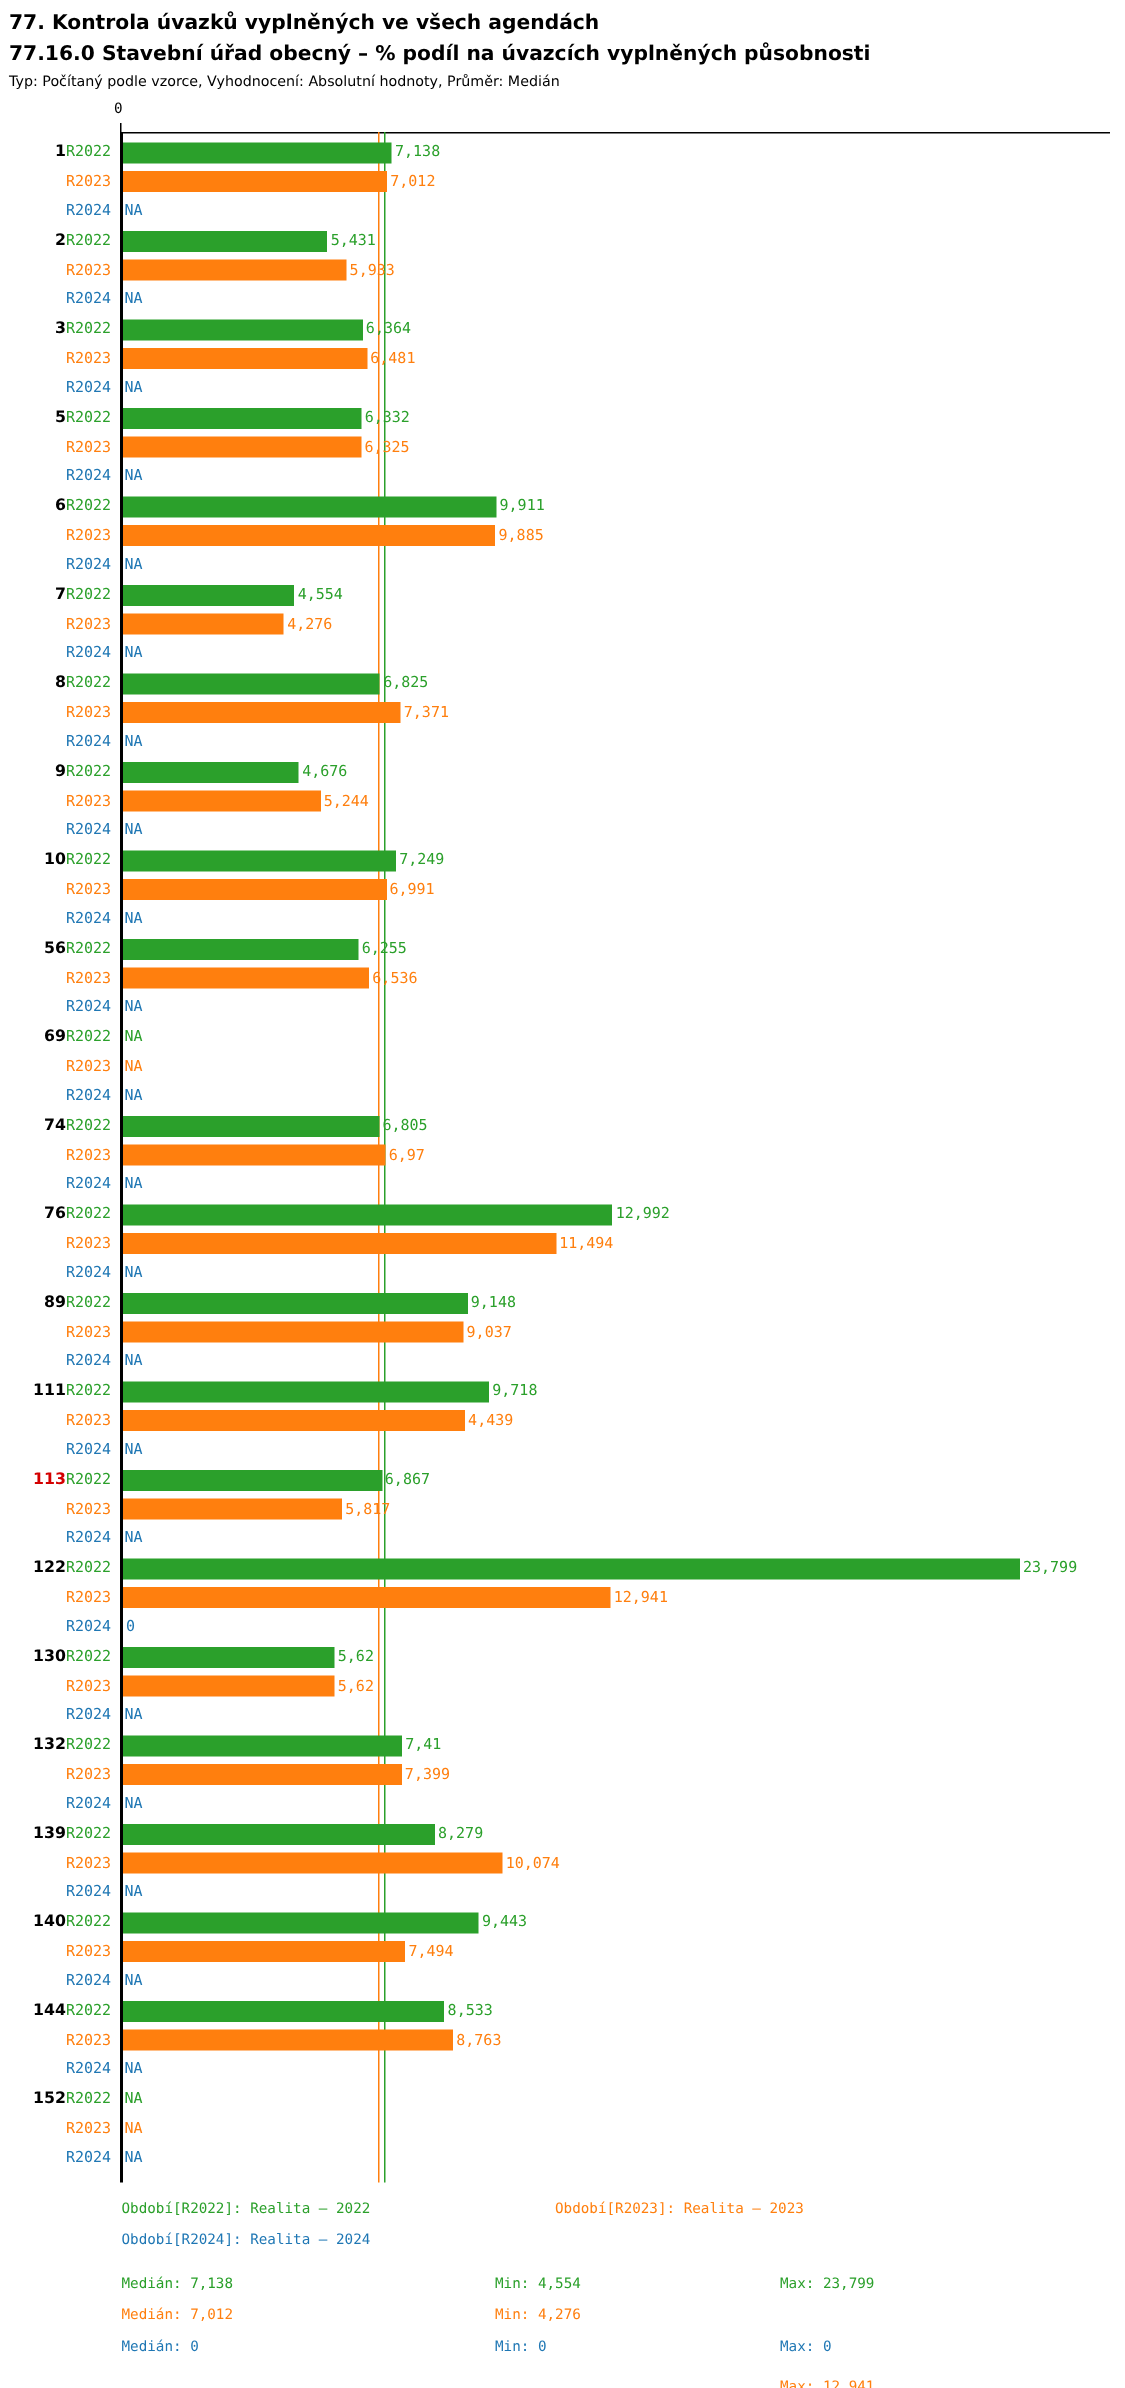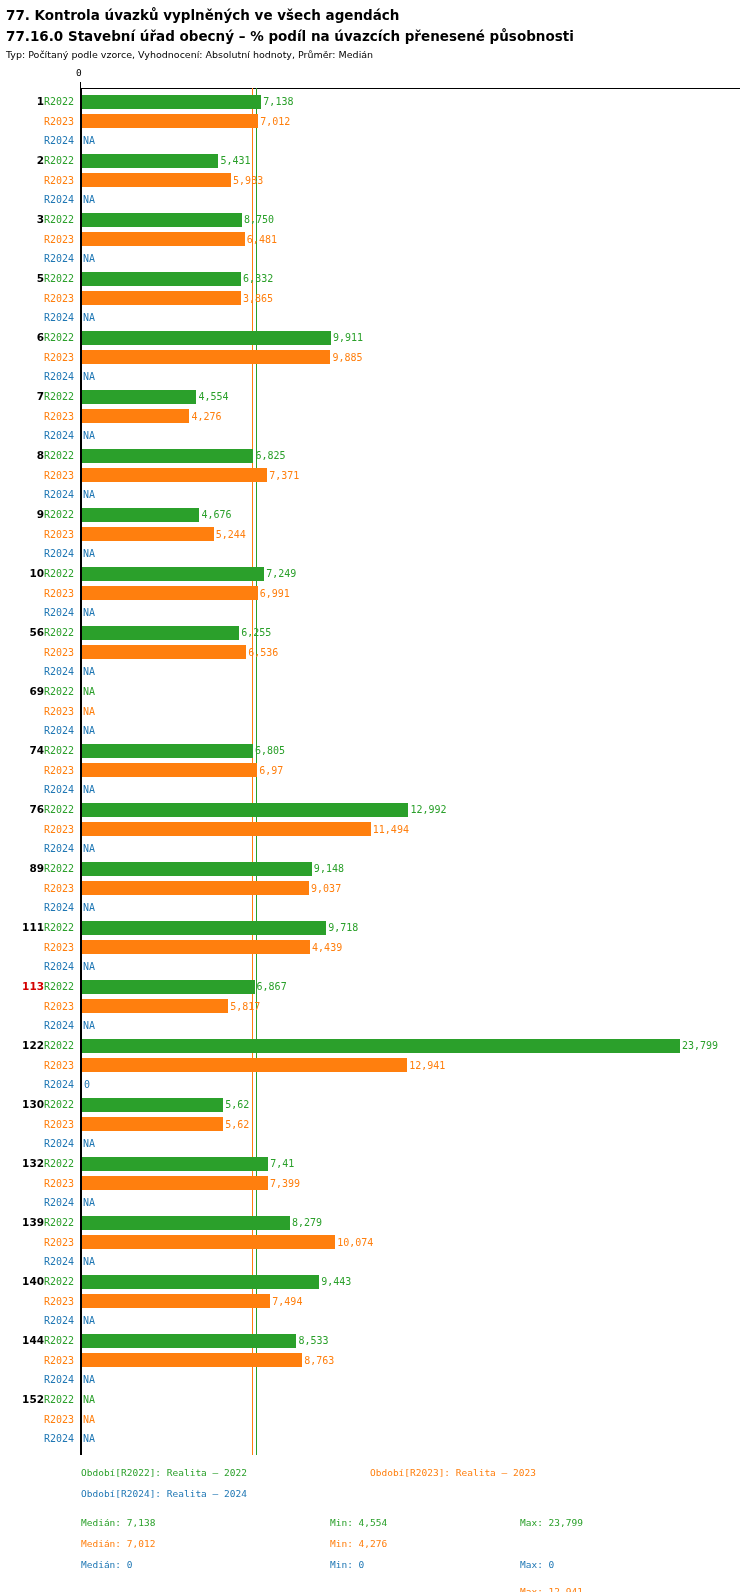--- a/index.html
+++ b/index.html
@@ -48,21 +48,21 @@
   .lg-b{position:absolute;left:370px;font-size:9.5px;line-height:21px;}
   .st-med{position:absolute;left:81px;font-size:9.5px;line-height:21px;}
   .st-min{position:absolute;left:330px;font-size:9.5px;line-height:21px;}
   .st-max{position:absolute;left:520px;font-size:9.5px;line-height:21px;}
 </style>
 </head>
 <body>
 
 <div class="titles">
   <div class="t1">77. Kontrola úvazků vyplněných ve všech agendách</div>
-  <div class="t2">77.16.0 Stavební úřad obecný – % podíl na úvazcích přenesené působnosti</div>
+  <div class="t2">77.16.0 Stavební úřad obecný – % podíl na úvazcích vyplněných působnosti</div>
   <div class="t3">Typ: Počítaný podle vzorce, Vyhodnocení: Absolutní hodnoty, Průměr: Medián</div>
 </div>
 
 <div id="plot">
   <div id="axis-line"></div>
   <div id="axis-tick"></div>
   <div id="axis-zero-label">0</div>
   <div id="axis-vert"></div>
   <div class="refline ref-orange"></div>
   <div class="refline ref-green"></div>
@@ -99,21 +99,21 @@
         <div class="rowline" style="top: 39px;">
           <div class="per c2024">R2024</div>
           <div class="na c2024">NA</div>
         </div>
       </div>
       <div class="grp" style="top: 140px; height: 58.5px;">
         <div class="rowline" style="top: 0px;">
           <div class="grp-id">3</div>
           <div class="per c2022">R2022</div>
           <div class="bar b2022" style="width: 159.909px;"></div>
-          <div class="val c2022" style="left: 243.909px;">8,750</div>
+          <div class="val c2022" style="left: 243.909px;">6,364</div>
         </div>
         <div class="rowline" style="top: 19.5px;">
           <div class="per c2023">R2023</div>
           <div class="bar b2023" style="width: 162.849px;"></div>
           <div class="val c2023" style="left: 246.849px;">6,481</div>
         </div>
         <div class="rowline" style="top: 39px;">
           <div class="per c2024">R2024</div>
           <div class="na c2024">NA</div>
         </div>
@@ -121,21 +121,21 @@
       <div class="grp" style="top: 199px; height: 58.5px;">
         <div class="rowline" style="top: 0px;">
           <div class="grp-id">5</div>
           <div class="per c2022">R2022</div>
           <div class="bar b2022" style="width: 159.105px;"></div>
           <div class="val c2022" style="left: 243.105px;">6,332</div>
         </div>
         <div class="rowline" style="top: 19.5px;">
           <div class="per c2023">R2023</div>
           <div class="bar b2023" style="width: 158.929px;"></div>
-          <div class="val c2023" style="left: 242.929px;">3,865</div>
+          <div class="val c2023" style="left: 242.929px;">6,325</div>
         </div>
         <div class="rowline" style="top: 39px;">
           <div class="per c2024">R2024</div>
           <div class="na c2024">NA</div>
         </div>
       </div>
       <div class="grp" style="top: 258px; height: 58.5px;">
         <div class="rowline" style="top: 0px;">
           <div class="grp-id">6</div>
           <div class="per c2022">R2022</div>

